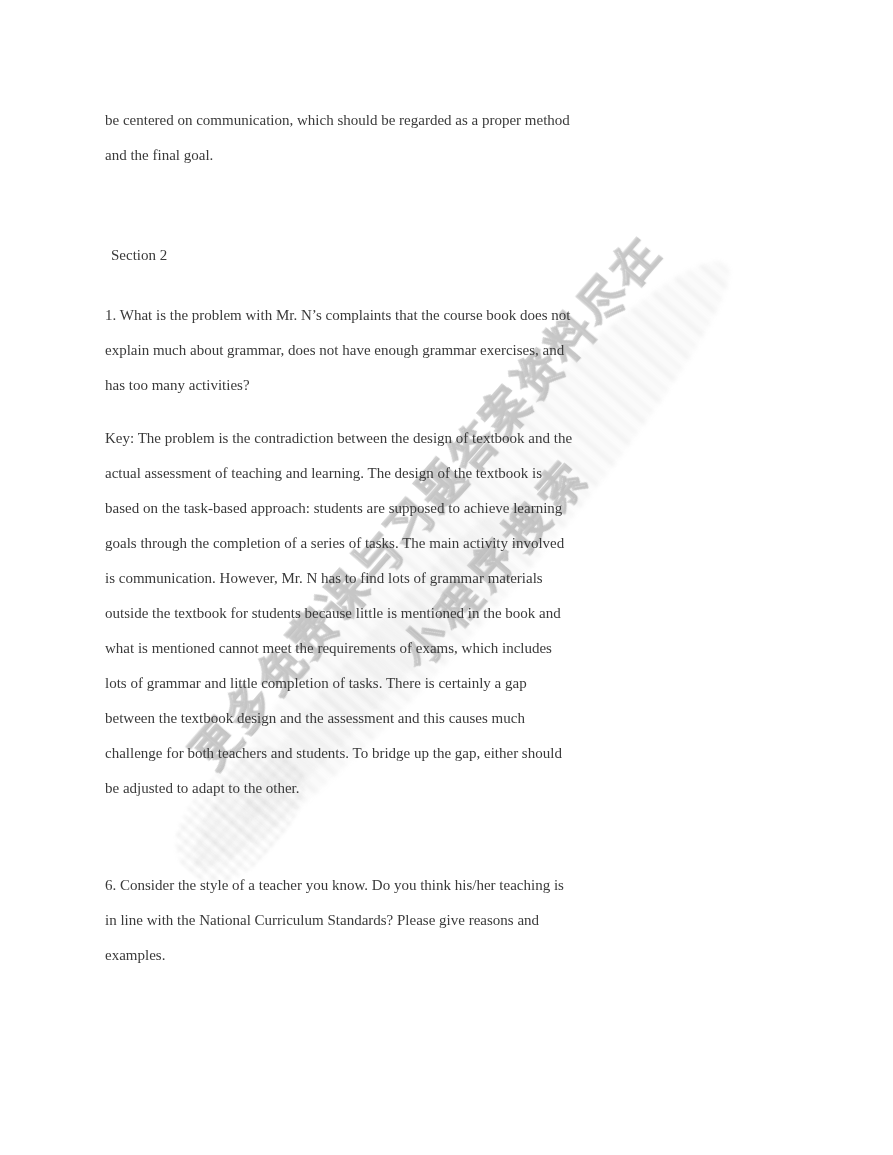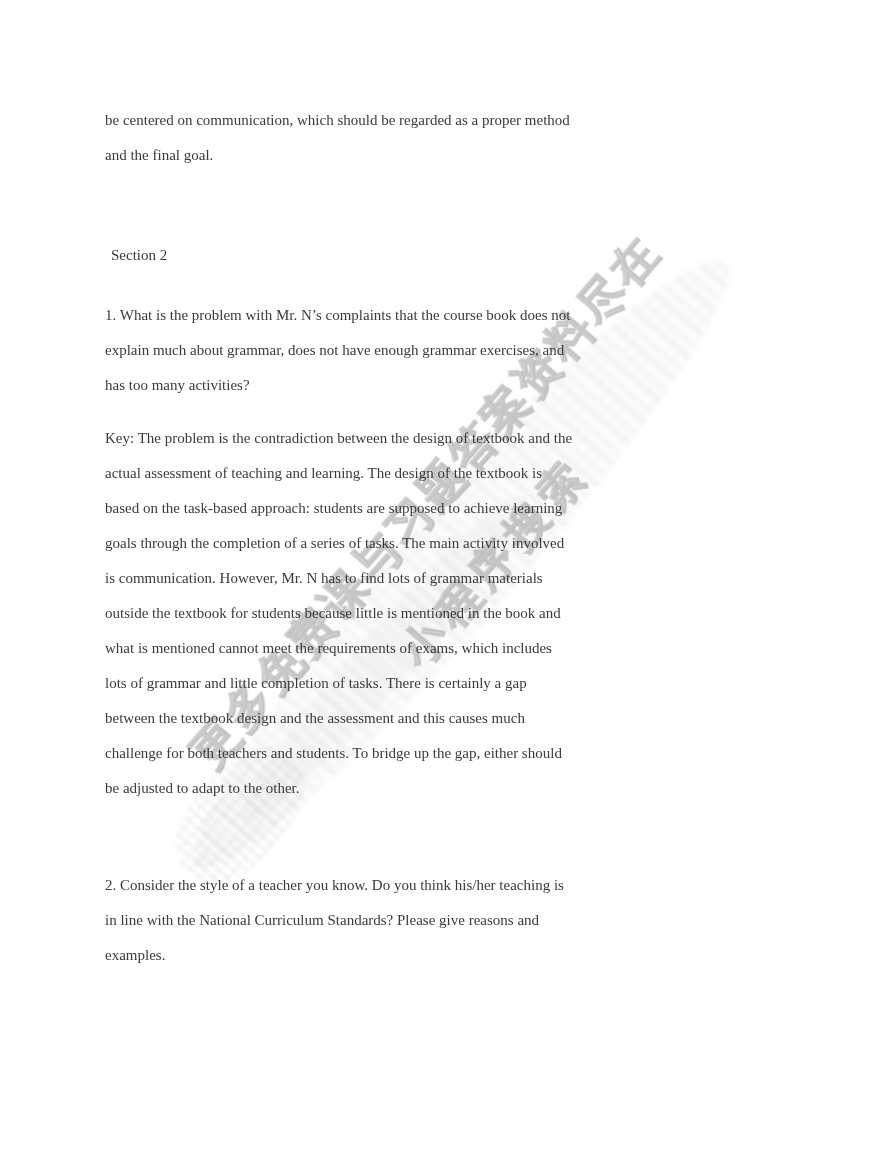--- a/index.html
+++ b/index.html
@@ -142,18 +142,18 @@
 actual assessment of teaching and learning. The design of the textbook is
 based on the task-based approach: students are supposed to achieve learning
 goals through the completion of a series of tasks. The main activity involved
 is communication. However, Mr. N has to find lots of grammar materials
 outside the textbook for students because little is mentioned in the book and
 what is mentioned cannot meet the requirements of exams, which includes
 lots of grammar and little completion of tasks. There is certainly a gap
 between the textbook design and the assessment and this causes much
 challenge for both teachers and students. To bridge up the gap, either should
 be adjusted to adapt to the other.</p>
-    <p class="para question-2">2. Consider the style of a teacher you know. Do you think his/her teaching is
+    <p class="para question-2">6. Consider the style of a teacher you know. Do you think his/her teaching is
 in line with the National Curriculum Standards? Please give reasons and
 examples.</p>
   </div>
 
 </div>
 
 </body></html>

